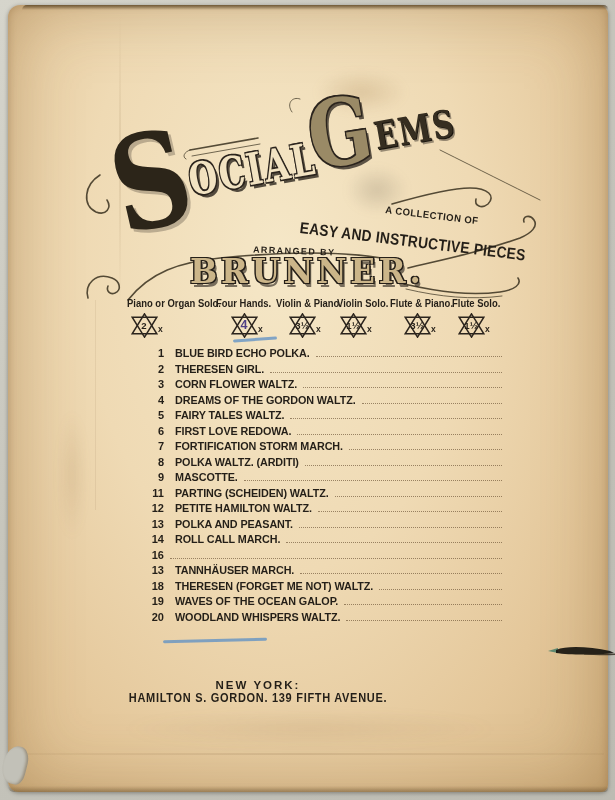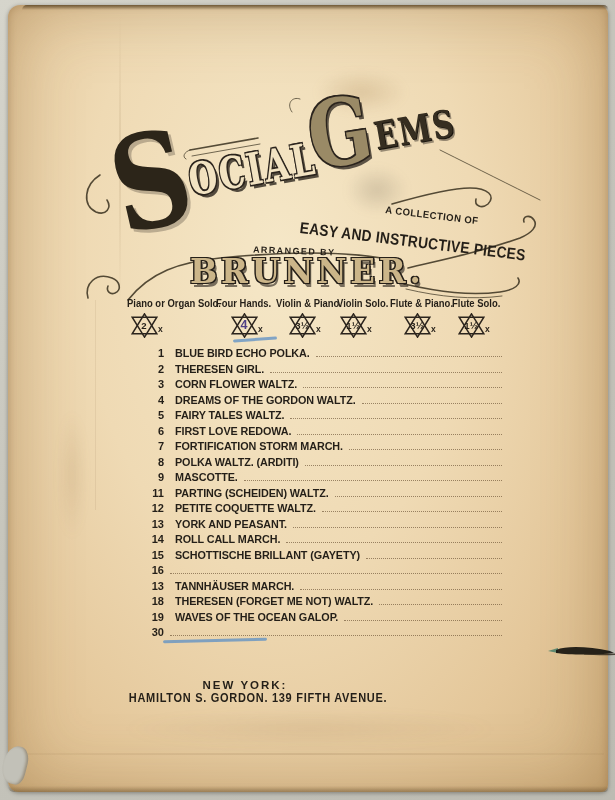--- a/index.html
+++ b/index.html
@@ -61,21 +61,21 @@
   .ul-song{left:163px;top:639px;width:104px;height:3px;transform:rotate(-1.5deg);}
 
   
   .songlist{position:absolute;left:146px;top:347px;width:358px;}
   .songrow{display:flex;align-items:baseline;height:15.5px;font-weight:700;color:#241f18;}
   .songrow .num{width:18px;text-align:right;font-size:11px;flex:0 0 auto;}
   .songrow .stitle{margin-left:11px;font-size:10.8px;letter-spacing:-.1px;flex:0 0 auto;}
   .songrow .leader{flex:1 1 auto;border-bottom:1px dotted rgba(95,70,42,.6);margin:0 2px 3px 6px;height:1px;}
 
   
-  .pub-city{left:245px;top:679px;font-size:11.5px;font-weight:700;letter-spacing:2px;transform:translateX(-50%);}
+  .pub-city{left:258px;top:679px;font-size:11.5px;font-weight:700;letter-spacing:2px;transform:translateX(-50%);}
   .pub-addr{left:258px;top:691px;font-size:12.5px;font-weight:700;letter-spacing:.8px;transform:translateX(-50%) scaleX(.88);}
 
   .smudge{position:absolute;left:544px;top:640px;width:72px;height:20px;}
 </style>
 </head>
 <body>
 
 <div class="stage">
   <div class="paper"></div>
 
@@ -210,59 +210,55 @@
         <span class="stitle">MASCOTTE.</span>
         <span class="leader"></span>
       </div>
     <div class="songrow">
         <span class="num">11</span>
         <span class="stitle">PARTING (SCHEIDEN) WALTZ.</span>
         <span class="leader"></span>
       </div>
     <div class="songrow">
         <span class="num">12</span>
-        <span class="stitle">PETITE COQUETTE WALTZ.</span>
+        <span class="stitle">PETITE HAMILTON WALTZ.</span>
         <span class="leader"></span>
       </div>
     <div class="songrow">
         <span class="num">13</span>
-        <span class="stitle">YORK AND PEASANT.</span>
+        <span class="stitle">POLKA AND PEASANT.</span>
         <span class="leader"></span>
       </div>
     <div class="songrow">
         <span class="num">14</span>
         <span class="stitle">ROLL CALL MARCH.</span>
         <span class="leader"></span>
       </div>
     <div class="songrow">
-        <span class="num">15</span>
-        <span class="stitle">SCHOTTISCHE BRILLANT (GAYETY)</span>
-        <span class="leader"></span>
-      </div>
-    <div class="songrow">
         <span class="num">16</span>
         <span class="leader"></span>
       </div>
     <div class="songrow">
         <span class="num">13</span>
         <span class="stitle">TANNHÄUSER MARCH.</span>
         <span class="leader"></span>
       </div>
     <div class="songrow">
         <span class="num">18</span>
         <span class="stitle">THERESEN (FORGET ME NOT) WALTZ.</span>
         <span class="leader"></span>
       </div>
     <div class="songrow">
         <span class="num">19</span>
         <span class="stitle">WAVES OF THE OCEAN GALOP.</span>
         <span class="leader"></span>
       </div>
     <div class="songrow">
-        <span class="num">30</span>
+        <span class="num">20</span>
+        <span class="stitle">WOODLAND WHISPERS WALTZ.</span>
         <span class="leader"></span>
       </div>
   </div>
 
   <div class="pencil-underline ul-song"></div>
 
   <span class="abs ink pub-city">NEW YORK:</span>
   <span class="abs ink pub-addr">HAMILTON S. GORDON. 139 FIFTH AVENUE.</span>
 
   <svg class="smudge" viewBox="0 0 72 20">

